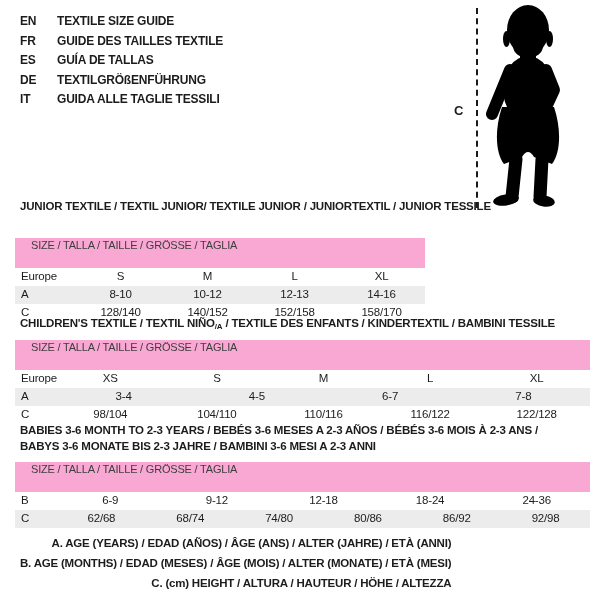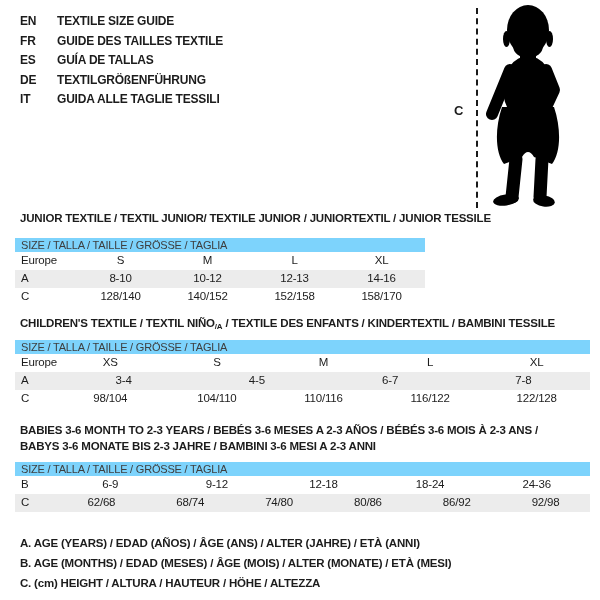--- a/index.html
+++ b/index.html
@@ -18,33 +18,33 @@
   .measure-line { position:absolute; left:26px; top:8px; height:200px; width:0;
                   border-left:2px dashed #1a1a1a; }
   .measure-label { position:absolute; left:4px; top:103px; font-size:13px; font-weight:bold; }
   .baby-svg { position:absolute; left:33px; top:3px; }
 
   
   .sec-title { position:absolute; left:20px; font-size:11.5px; font-weight:bold; white-space:nowrap; }
   .sec-title .subscript { font-size:8px; vertical-align:-2px; }
 
   .size-table { position:absolute; left:15px; }
-  .size-header { height:14px; line-height:14px; background:#7dd3fc; color:#3e3e3e;
-                 font-size:11px; padding-left:6px; }
+  .size-header { height:30px; line-height:14px; background:#f9a8d4; color:#3e3e3e;
+                 font-size:11px; padding-left:16px; }
   .t-row { display:flex; height:18px; line-height:17.5px; font-size:11.5px; }
   .t-row.alt { background:#ececec; }
   .t-label { padding-left:6px; }
   .t1 .t-label { width:62px; }
   .t2 .t-label, .t3 .t-label { width:42px; }
   .t-cell { flex:1; text-align:center; }
 
   .two-line { line-height:16px; }
 
   
-  .notes { position:absolute; top:533px; left:20px; }
+  .notes { position:absolute; top:533px; left:20px;text-align:right; }
   .note-line { line-height:20px; font-size:11.5px; font-weight:bold; white-space:nowrap; }
 </style>
 </head>
 <body>
 
 <div class="langs">
   <div class="lang-row">
     <span class="lang-code">EN</span>
     <span class="lang-label">TEXTILE SIZE GUIDE</span>
   </div>
@@ -88,21 +88,21 @@
 
       <path d="M33 156 L29 194" stroke="#000000" stroke-width="13" stroke-linecap="round" fill="none"></path>
       <path d="M59 156 L57 194" stroke="#000000" stroke-width="13" stroke-linecap="round" fill="none"></path>
 
       <ellipse cx="23" cy="197" rx="13" ry="5.5" transform="rotate(-8 23 197)"></ellipse>
       <ellipse cx="61" cy="198" rx="11" ry="5.5" transform="rotate(8 61 198)"></ellipse>
     </g>
   </svg>
 </div>
 
-<div class="sec-title" style="top:212px;">JUNIOR TEXTILE / TEXTIL JUNIOR/ TEXTILE JUNIOR / JUNIORTEXTIL / JUNIOR TESSILE</div>
+<div class="sec-title" style="top:200px;">JUNIOR TEXTILE / TEXTIL JUNIOR/ TEXTILE JUNIOR / JUNIORTEXTIL / JUNIOR TESSILE</div>
 <div class="size-table t1" style="top:238px; width:410px;">
   <div class="size-header">SIZE / TALLA / TAILLE / GRÖSSE / TAGLIA</div>
   <div class="t-row">
     <span class="t-label">Europe</span>
     <span class="t-cell">S</span>
     <span class="t-cell">M</span>
     <span class="t-cell">L</span>
     <span class="t-cell">XL</span>
   </div>
   <div class="t-row alt">

